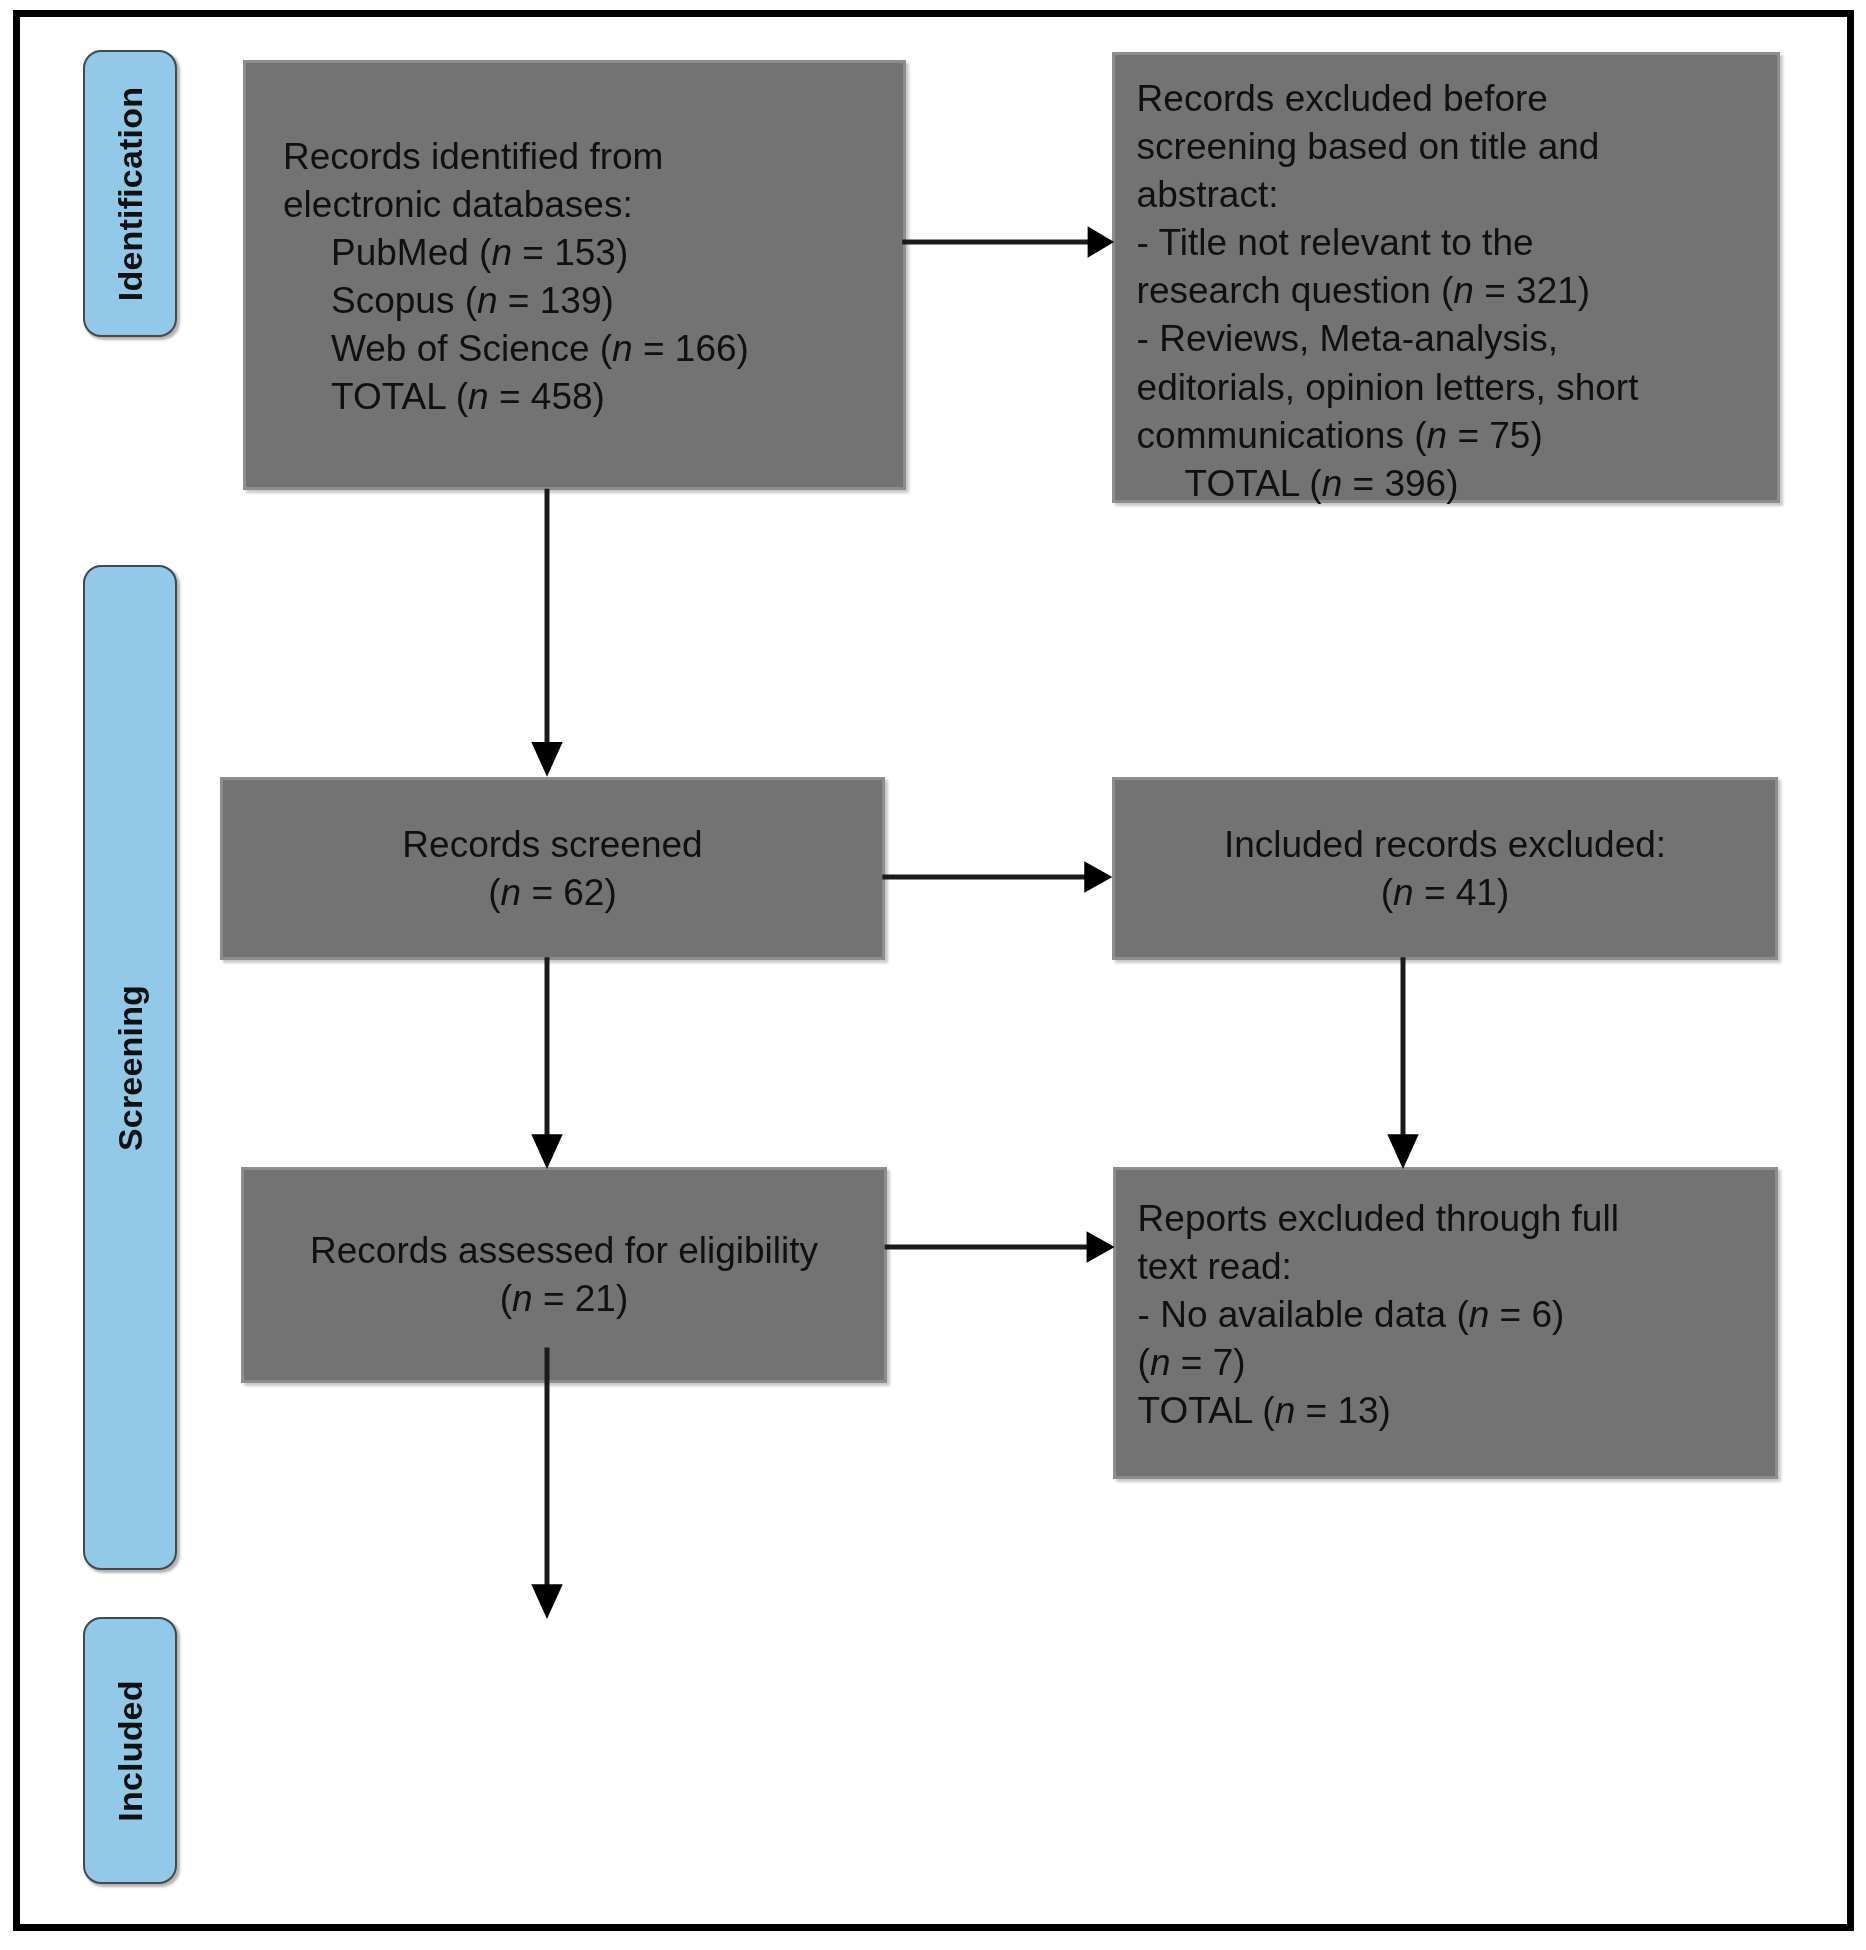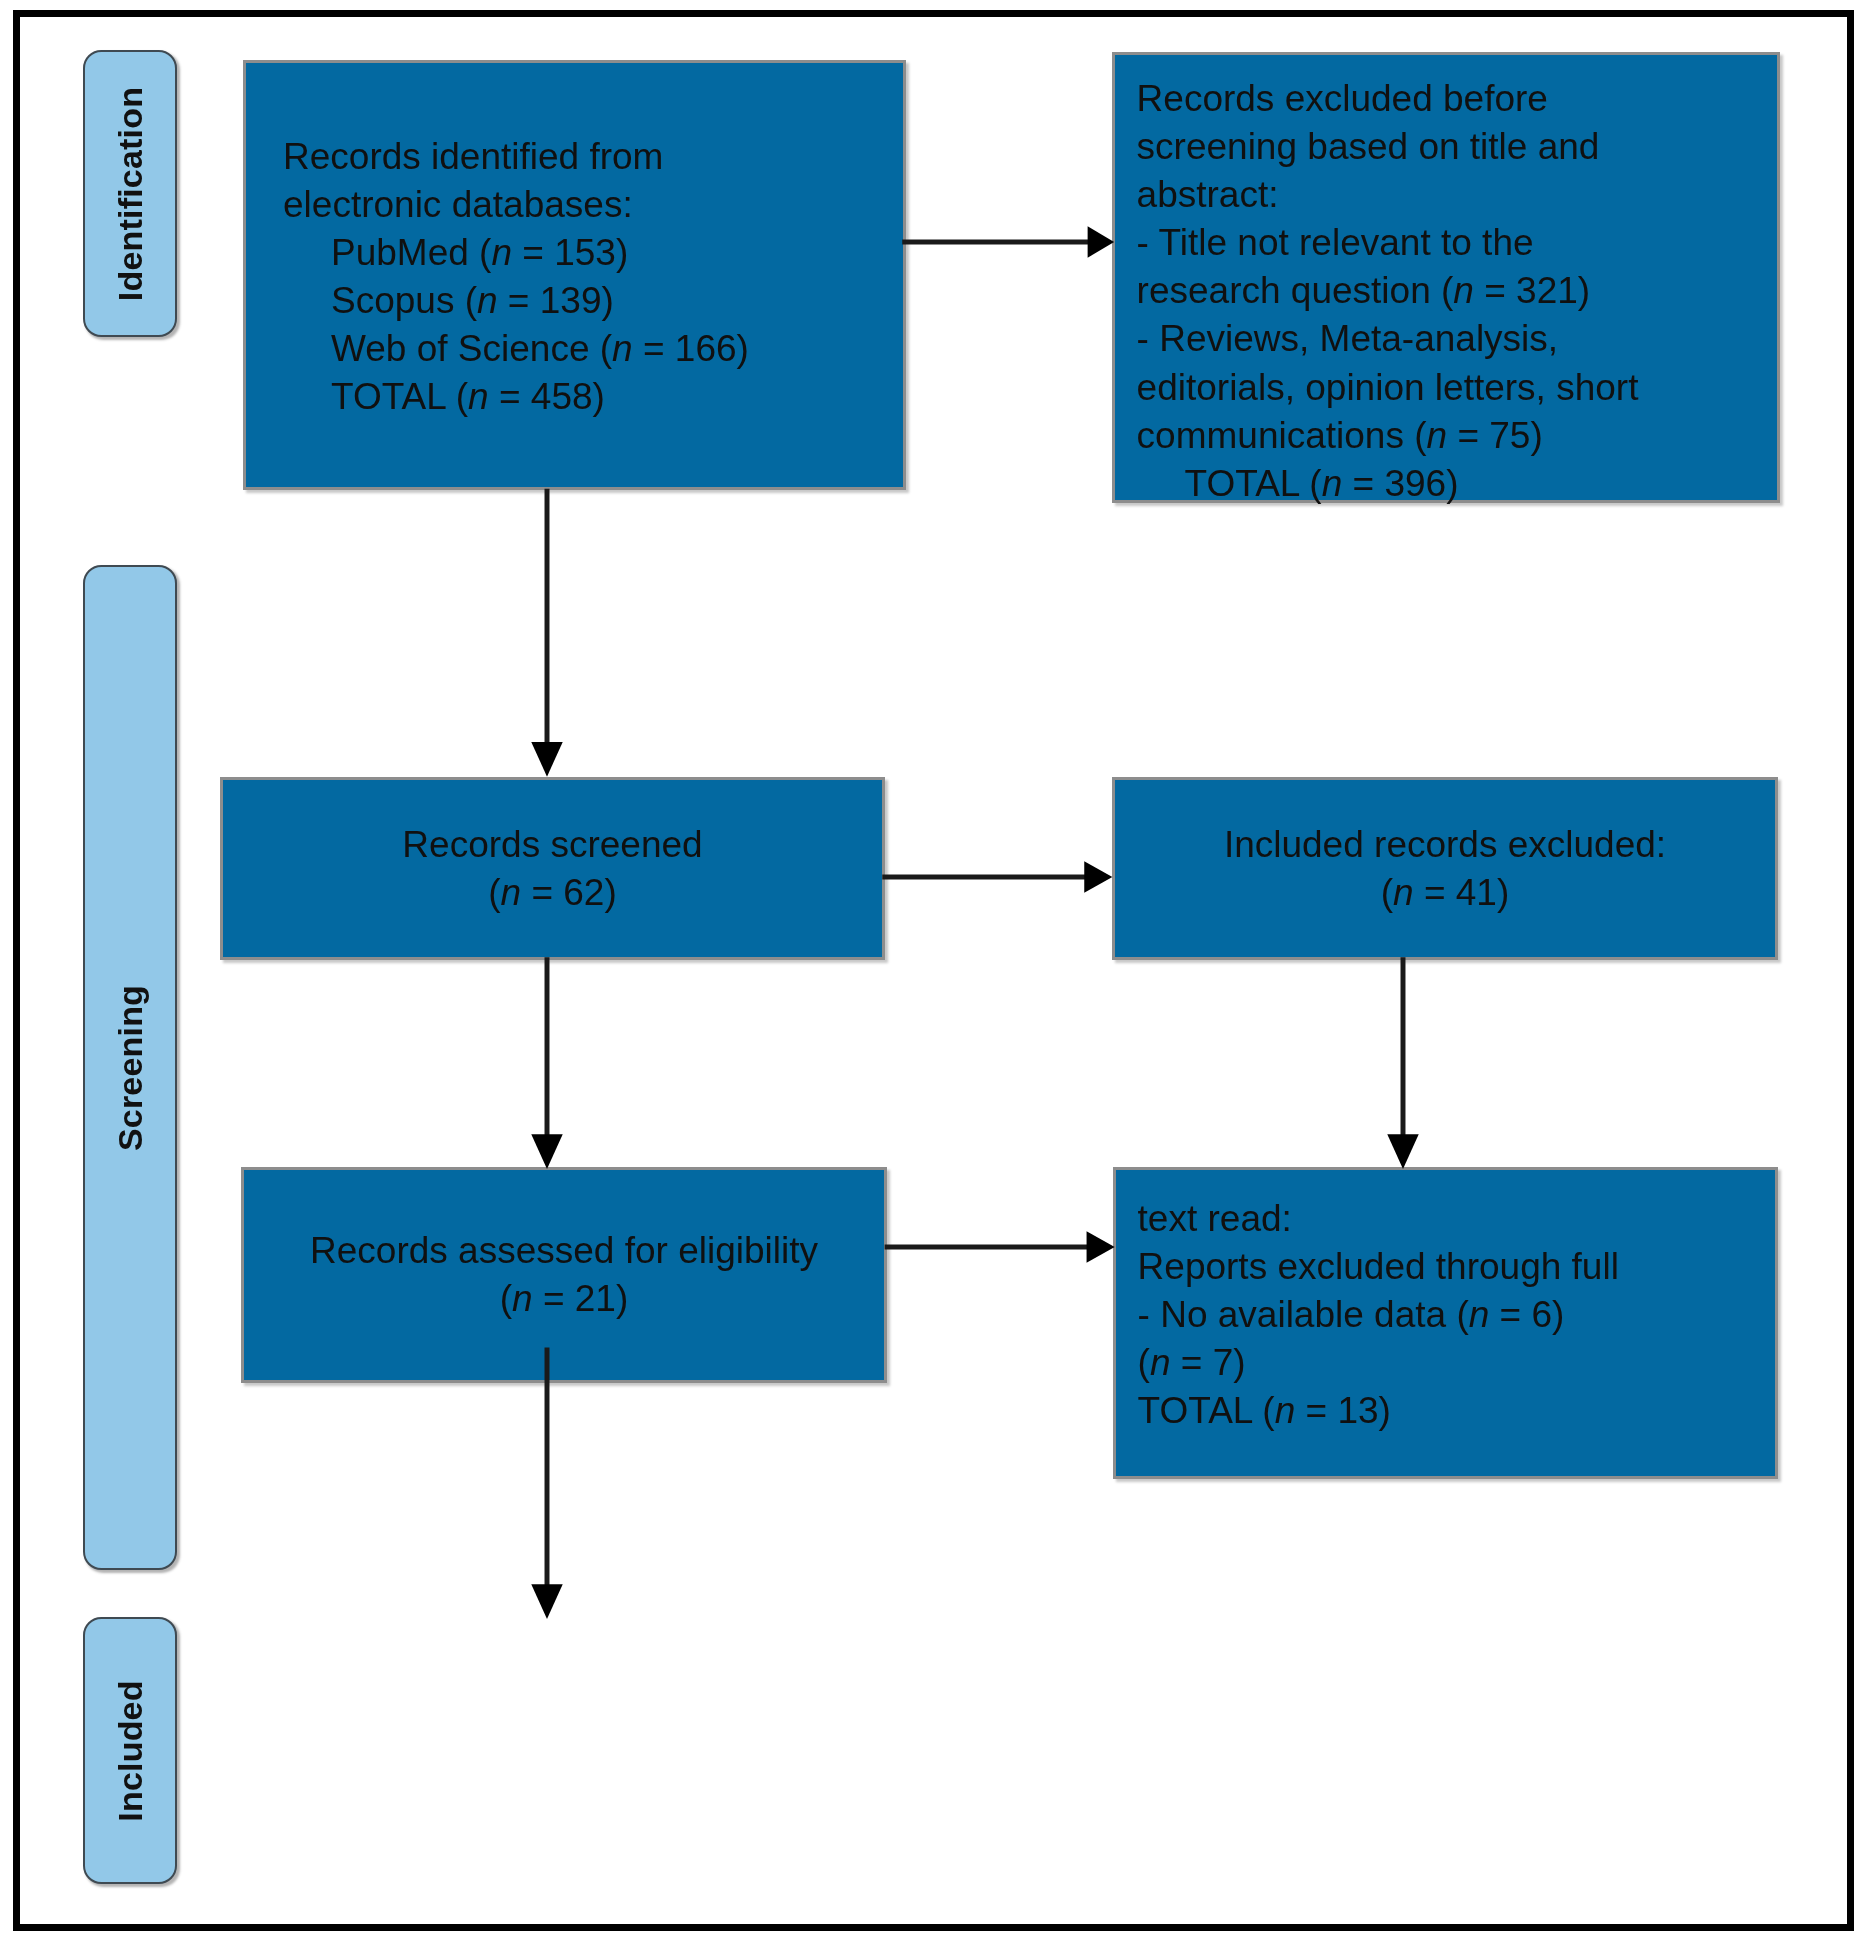--- a/index.html
+++ b/index.html
@@ -47,21 +47,21 @@
     white-space: nowrap;
     font-size: 34px;
     font-weight: bold;
     color: #111111;
     letter-spacing: 0.2px;
     font-family: "Liberation Sans", sans-serif;
   }
   
   .flow-box {
     position: absolute;
-    background: #0369a1;
+    background: #737373;
     border: 3.3px solid #8d8d8d;
     box-sizing: border-box;
     box-shadow: 2.5px 2.5px 2.5px rgba(0,0,0,0.22);
   }
   .box-text {
     position: absolute;
     left: 0;
     right: 0;
     font-size: 37px;
     line-height: 1.30;
@@ -119,21 +119,21 @@
 
   <div class="flow-box" style="left:1112px; top:777px; width:666px; height:183px;">
     <div class="box-text centered" id="t-duplicates"><div>Included records excluded:</div><div>(<span class="ital">n</span> = 41)</div></div>
   </div>
 
   <div class="flow-box" style="left:241px; top:1167px; width:646px; height:216px;">
     <div class="box-text centered" id="t-assessed"><div>Records assessed for eligibility</div><div>(<span class="ital">n</span> = 21)</div></div>
   </div>
 
   <div class="flow-box" style="left:1113px; top:1167px; width:665px; height:312px;">
-    <div class="box-text left-aligned" id="t-reports-excluded" style="top:25px; padding-left:21.6px; padding-right:13.3px;"><div>text read:</div><div>Reports excluded through full</div><div>- No available data (<span class="ital">n</span> = 6)</div><div>(<span class="ital">n</span> = 7)</div><div>TOTAL (<span class="ital">n</span> = 13)</div></div>
+    <div class="box-text left-aligned" id="t-reports-excluded" style="top:25px; padding-left:21.6px; padding-right:13.3px;"><div>Reports excluded through full</div><div>text read:</div><div>- No available data (<span class="ital">n</span> = 6)</div><div>(<span class="ital">n</span> = 7)</div><div>TOTAL (<span class="ital">n</span> = 13)</div></div>
   </div>
 
 
   <div class="conn" style="left:902px; top:218px;">
     <svg width="214" height="48" viewBox="0 0 258 58">
       <line x1="0" y1="29" x2="228" y2="29" stroke="#1a1a1a" stroke-width="6"></line>
       <polygon points="224,10 256,29 224,48" fill="#000000"></polygon>
     </svg>
   </div>
 

